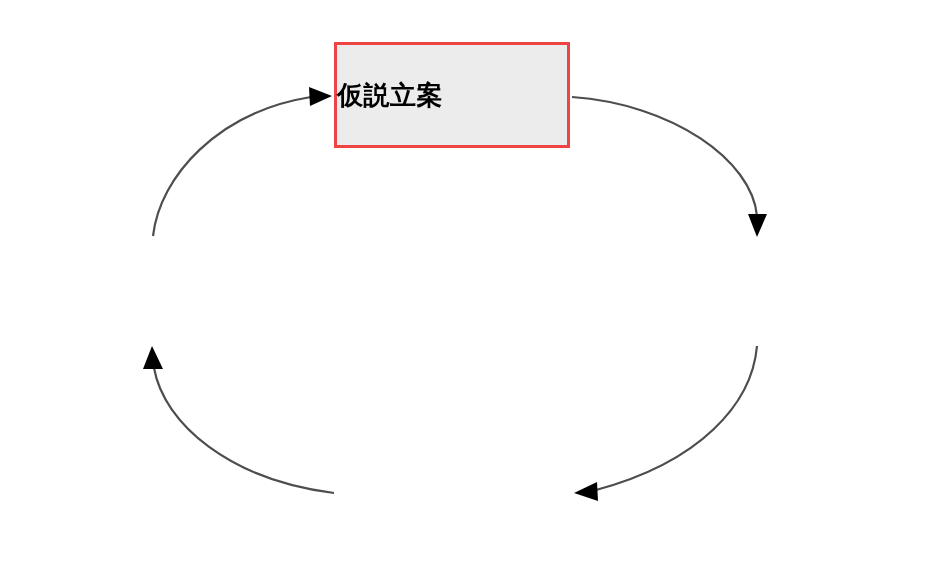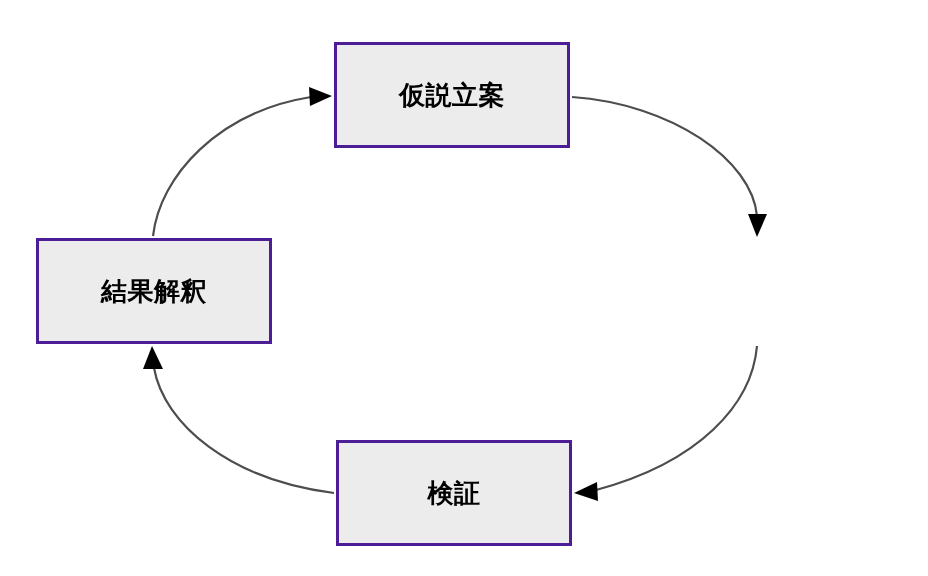--- a/index.html
+++ b/index.html
@@ -24,24 +24,24 @@
     position: absolute;
     top: 0;
     left: 0;
     width: 928px;
     height: 576px;
   }
   .node-box {
     position: absolute;
     box-sizing: border-box;
     background: #ececec;
-    border: 3px solid #4c1d95;
+    border: 3px solid #ef4444;
     display: flex;
     align-items: center;
-    justify-content: center;
+    justify-content: flex-start;
   }
   .node-label {
     font-family: "DejaVu Sans", "Liberation Sans", sans-serif;
     font-size: 26px;
     font-weight: 700;
     color: #000000;
     letter-spacing: 0.5px;
     line-height: 1;
     white-space: nowrap;
     -webkit-font-smoothing: antialiased;
@@ -74,21 +74,15 @@
       <polygon points="332,96 309,87 310,106" fill="#000000"></polygon>
     </g>
 
   </svg>
 
   <div class="node-box" style="left:334px; top:42px; width:236px; height:106px;">
     <span class="node-label">仮説立案</span>
   </div>
 
 
-  <div class="node-box" style="left:336px; top:440px; width:236px; height:106px;">
-    <span class="node-label">検証</span>
-  </div>
 
-  <div class="node-box" style="left:36px; top:238px; width:236px; height:106px;">
-    <span class="node-label">結果解釈</span>
-  </div>
 
 </div>
 
 </body></html>

